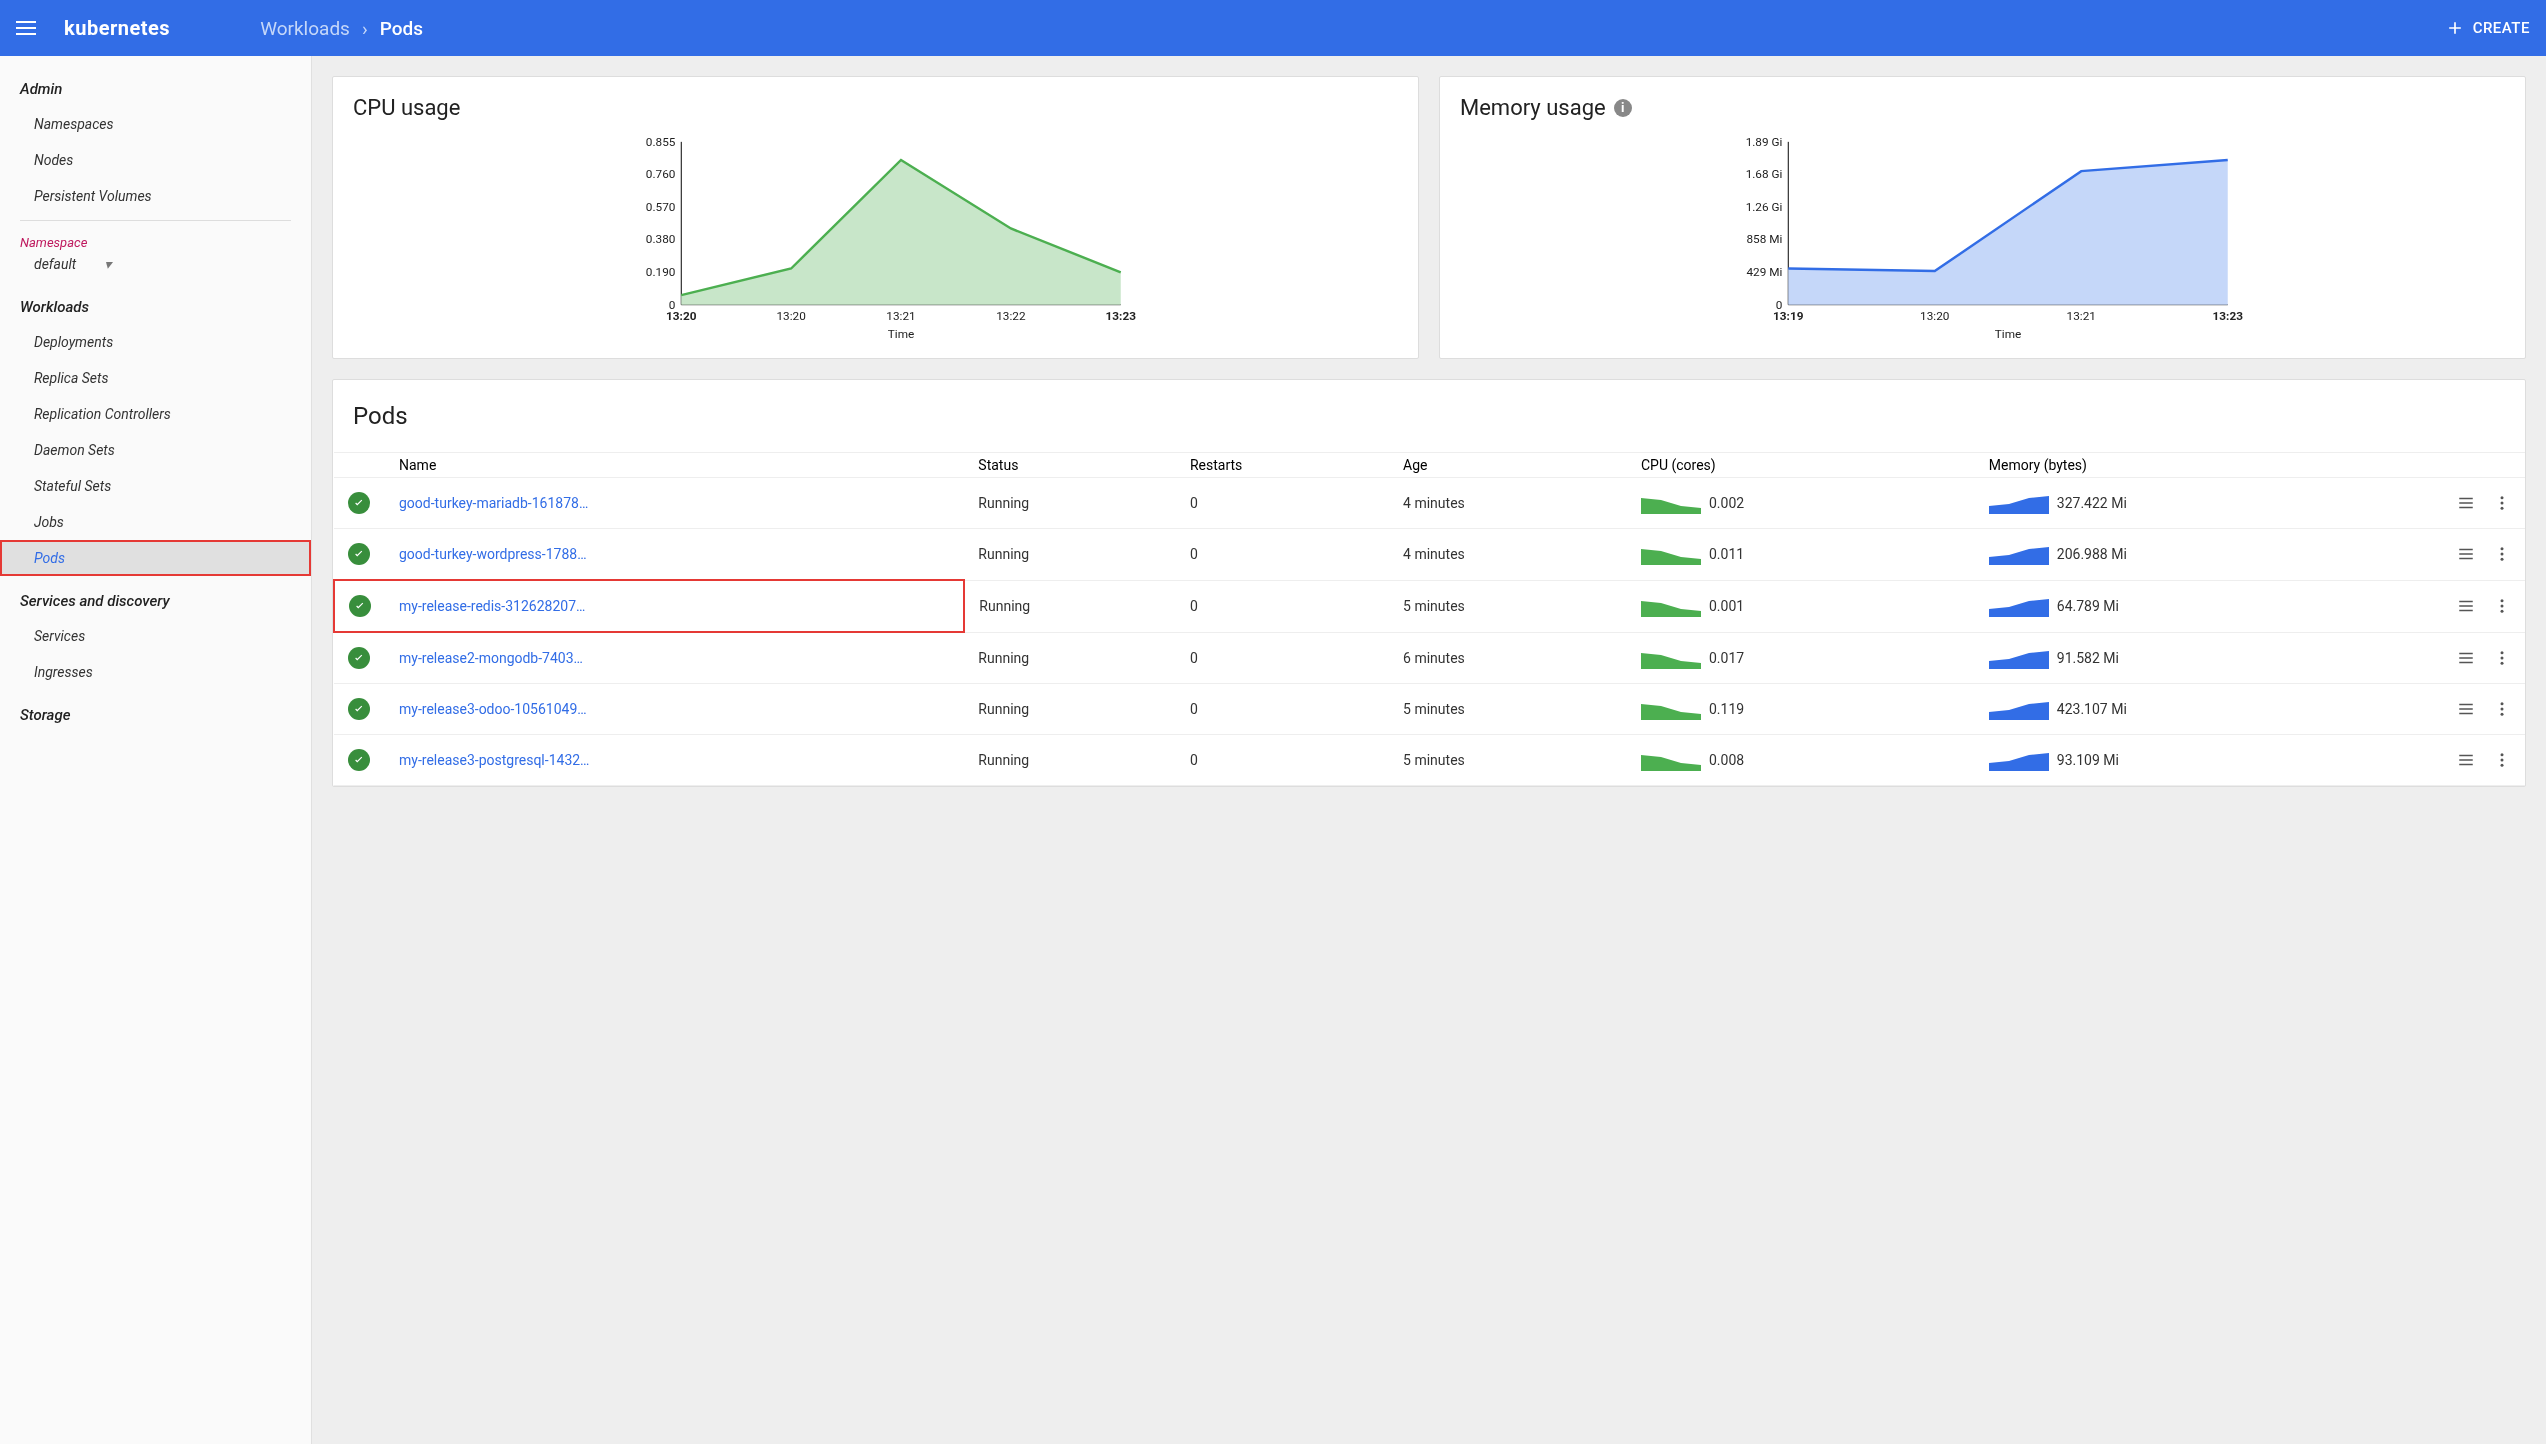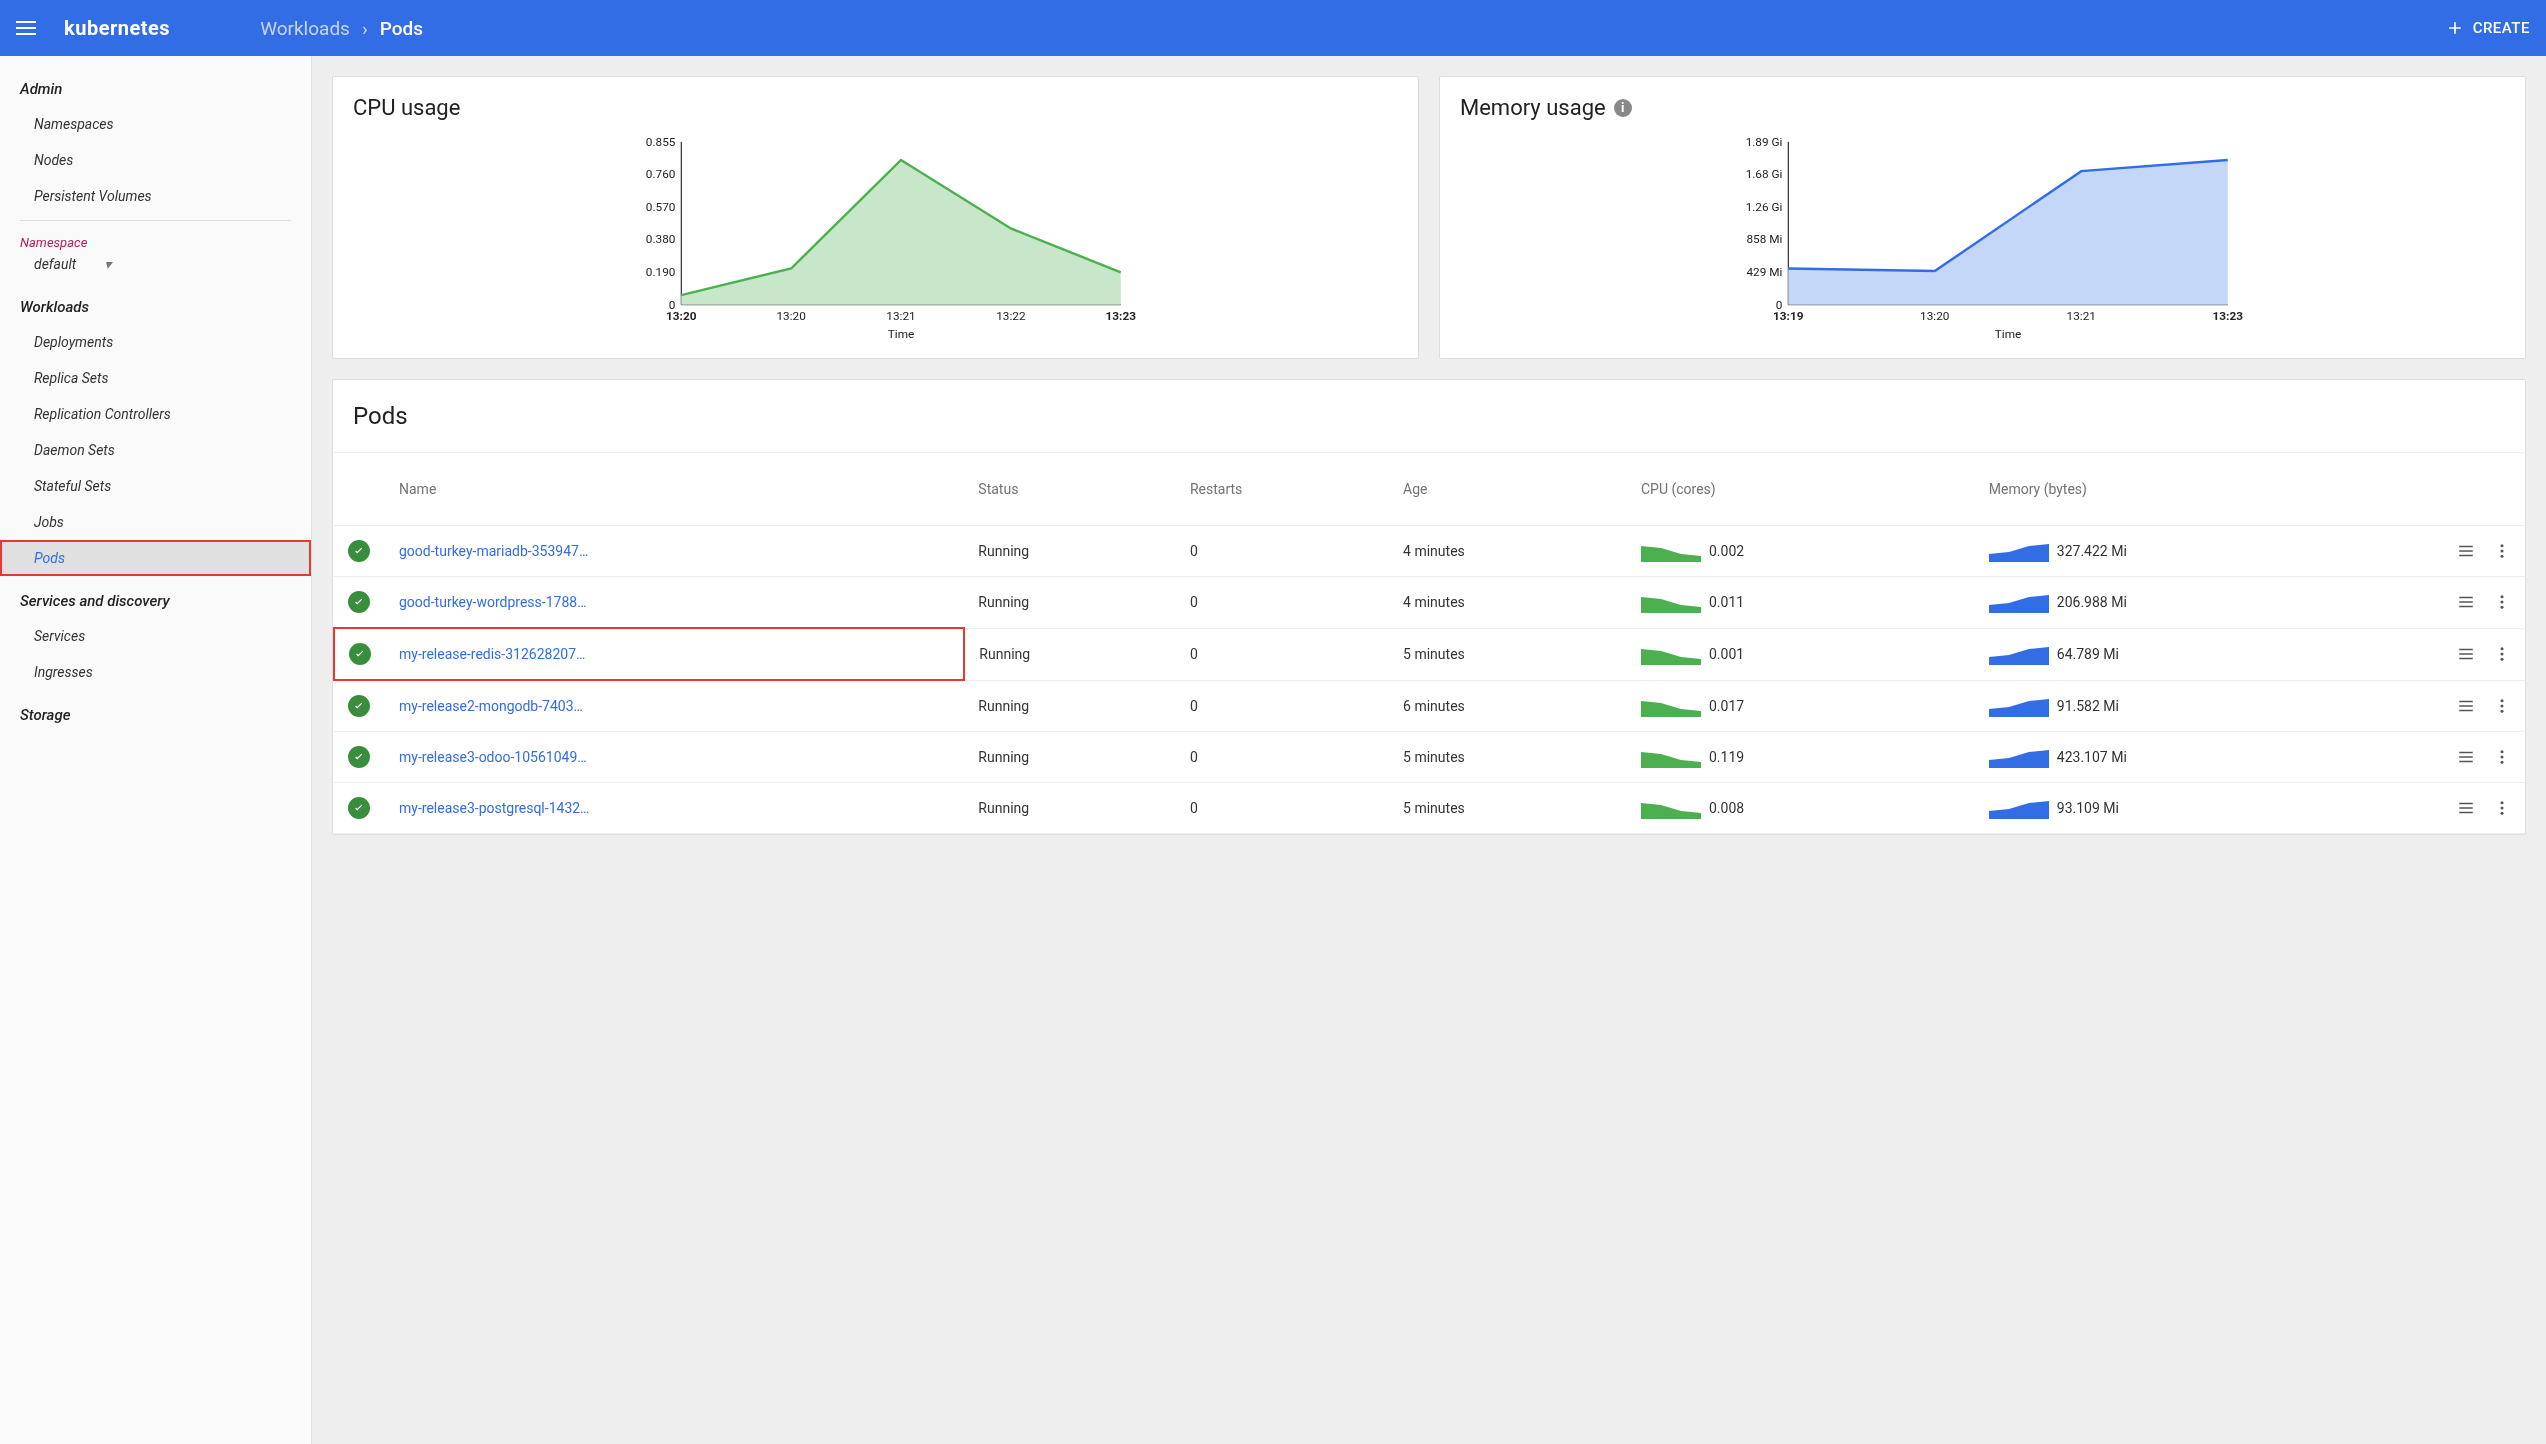--- a/index.html
+++ b/index.html
@@ -39,21 +39,21 @@
 
 .chart-area { height: 230px; padding: 6px 20px 18px 20px; position: relative; }
 .chart-area svg { width: 100%; height: 100%; }
 .axis-label-y { writing-mode: vertical-rl; transform: rotate(180deg); font-size: 12px; fill:#555; }
 .tick { font-size: 12px; fill: #222; }
 .xlabel { font-size: 12px; fill: #222; text-anchor: middle; }
 
 
 .pods-card .card-title { padding: 22px 20px; font-size: 24px; }
 .table { width: 100%; border-collapse: collapse; }
-.table th { text-align: left; font-weight: 400; color: #737373; font-size: 14px; padding: 28px 14px; border-bottom: 1px solid #eee; border-top:1px solid #eee;}
+.table th { text-align: left; font-weight: 400; color: #000000; font-size: 14px; padding: 4px 14px; border-bottom: 1px solid #eee; border-top:1px solid #eee;}
 .table td { padding: 14px 14px; border-bottom: 1px solid #eee; font-size: 14px; color: #333; vertical-align: middle; }
 .status-icon { width:22px; height:22px; border-radius:50%; background:#388e3c; display:flex; align-items:center; justify-content:center; }
 .status-icon svg { width:14px; height:14px; }
 .pod-name { color:#326de6; cursor:pointer; max-width:200px; overflow:hidden; text-overflow:ellipsis; white-space:nowrap; display:block;}
 .spark { display:inline-block; vertical-align:middle; margin-right:8px; }
 .metric-val { display:inline-block; vertical-align:middle; }
 .row-actions { display:flex; gap:18px; align-items:center; justify-content:flex-end;}
 .action-icon { width:18px; height:18px; cursor:pointer; color:#555;}
 .col-status-icon { width:40px; }
 .col-actions { width:110px; }
@@ -183,21 +183,21 @@
         <tbody id="pods-body">
             <tr>
               <td style="">
                 <div class="status-icon">
                   <svg viewBox="0 0 24 24">
                     <path fill="#fff" d="M9 16.2l-3.5-3.5 1.4-1.4L9 13.4l7.1-7.1 1.4 1.4z"></path>
                   </svg>
                 </div>
               </td>
               <td style="">
-                <span class="pod-name">good-turkey-mariadb-353947…</span>
+                <span class="pod-name">good-turkey-mariadb-161878…</span>
               </td>
               <td>Running</td>
               <td>0</td>
               <td>4 minutes</td>
               <td><svg class="spark" width="60" height="22">
                   <path d="M0 6 L20 8 L40 14 L60 16 L60 22 L0 22 Z" fill="#4caf50"></path>
                 </svg><span class="metric-val">0.002</span></td>
               <td><svg class="spark" width="60" height="22">
                   <path d="M0 14 L20 12 L40 6 L60 4 L60 22 L0 22 Z" fill="#326de6"></path>
                 </svg><span class="metric-val">327.422 Mi</span></td>

